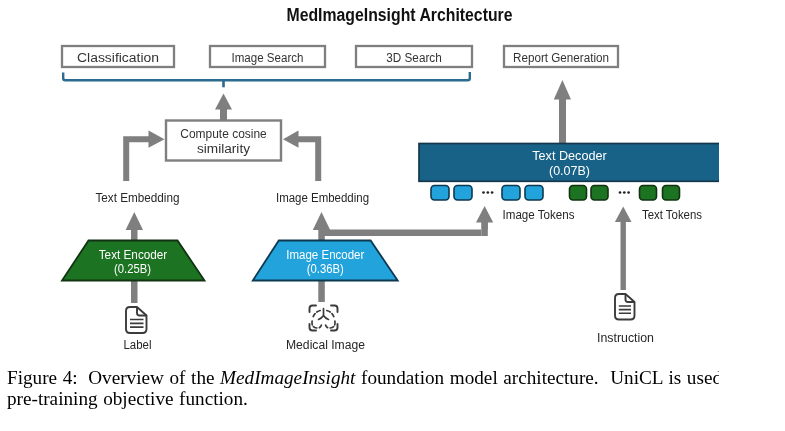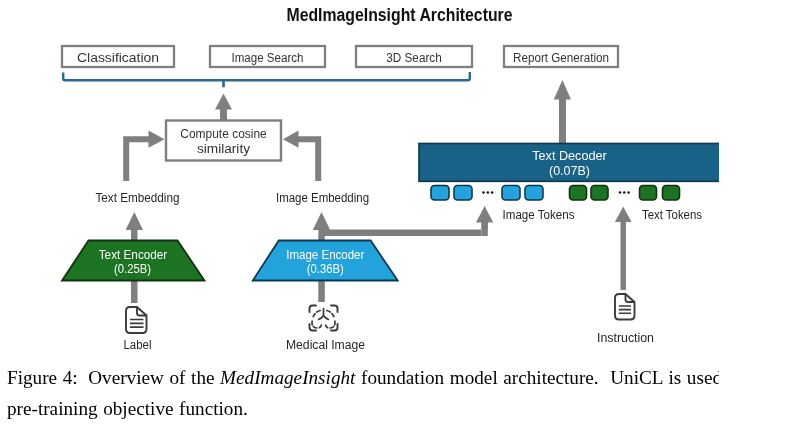--- a/index.html
+++ b/index.html
@@ -149,15 +149,15 @@
 
   <g font-size="12.5" fill="#262626" text-anchor="middle">
     <text x="137.5" y="349" textLength="28" lengthAdjust="spacingAndGlyphs">Label</text>
     <text x="325.5" y="349" textLength="79" lengthAdjust="spacingAndGlyphs">Medical Image</text>
     <text x="625.5" y="342" textLength="57" lengthAdjust="spacingAndGlyphs">Instruction</text>
   </g>
 </svg>
 
 <div id="cap">
   <div class="capline" id="l1" style="top:367px;">Figure 4:<span style="width:5px;display:inline-block"></span> Overview of the <i>MedImageInsight</i> foundation model architecture.<span style="width:6px;display:inline-block"></span> UniCL is used as the</div>
-  <div class="capline" id="l2" style="top:398px;">pre-training objective function.</div>
+  <div class="capline" id="l2" style="top:388px;">pre-training objective function.</div>
 </div>
 </div>
 
 </body></html>

